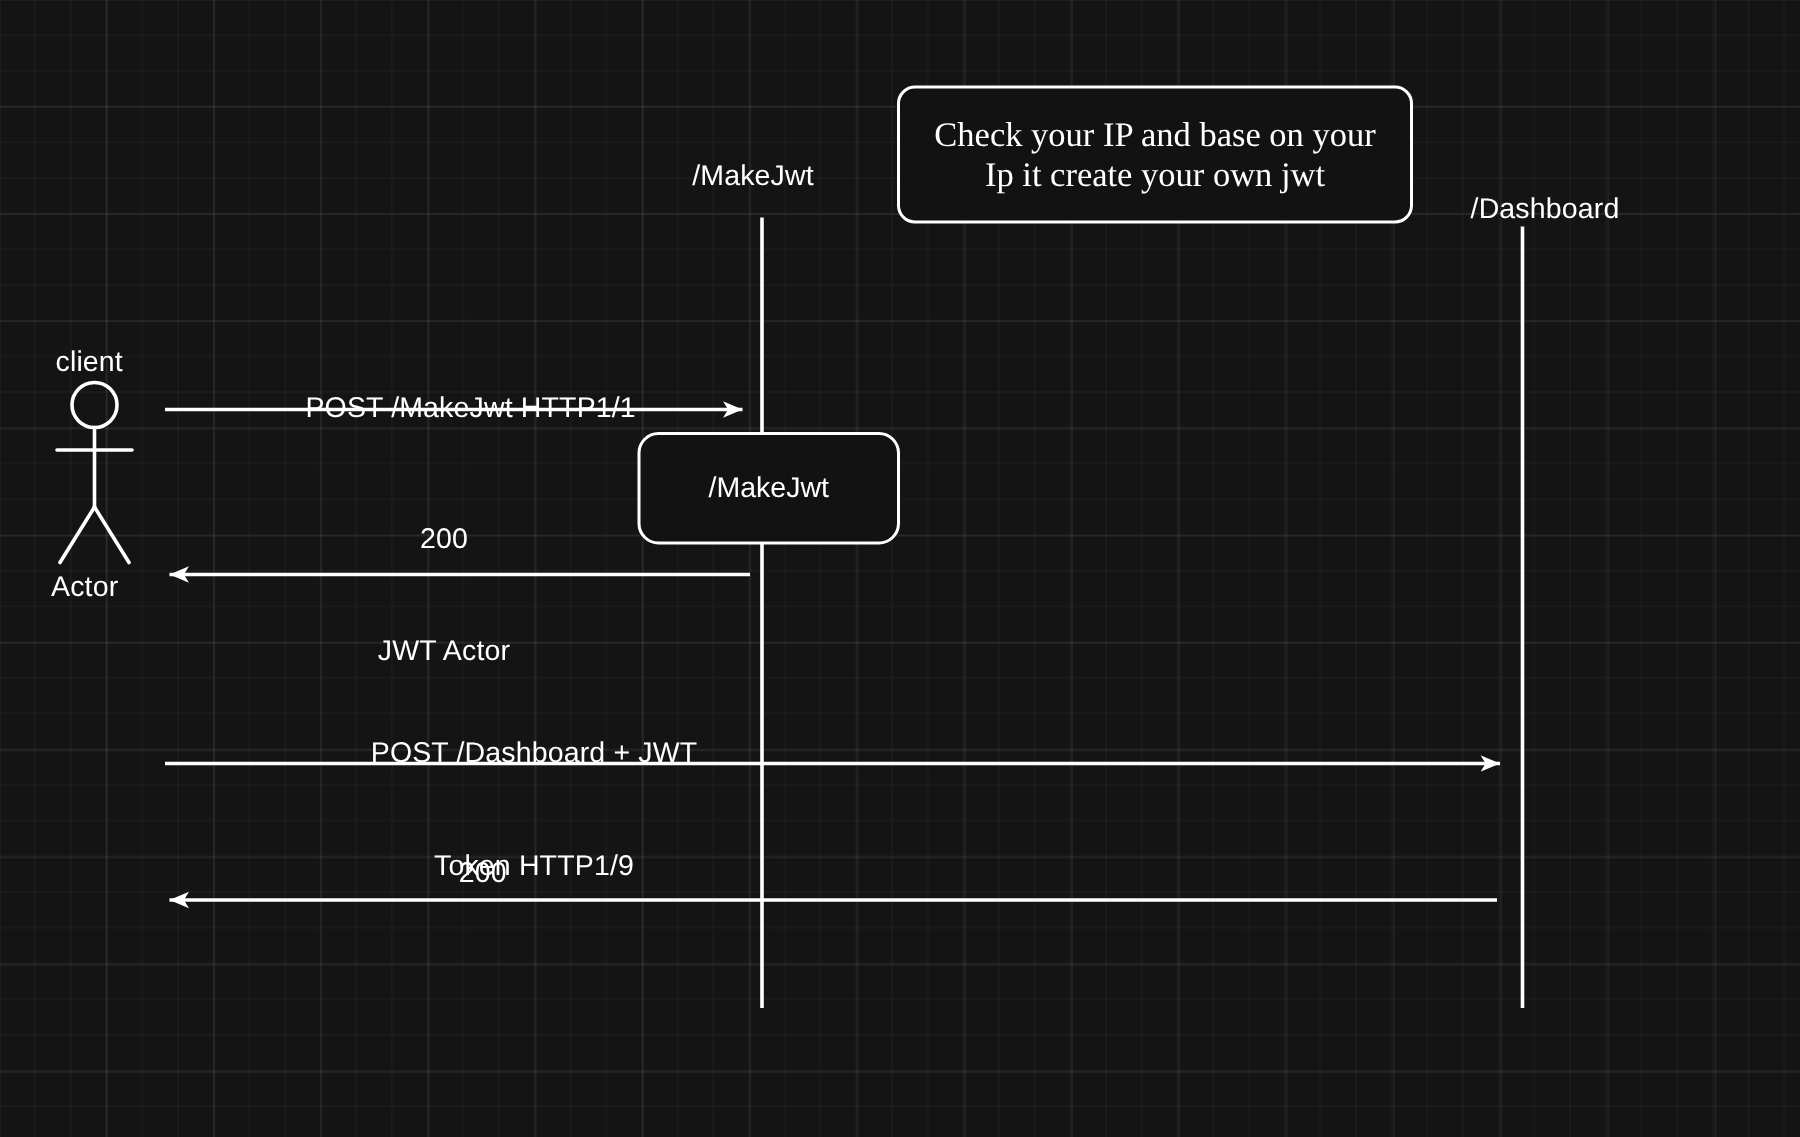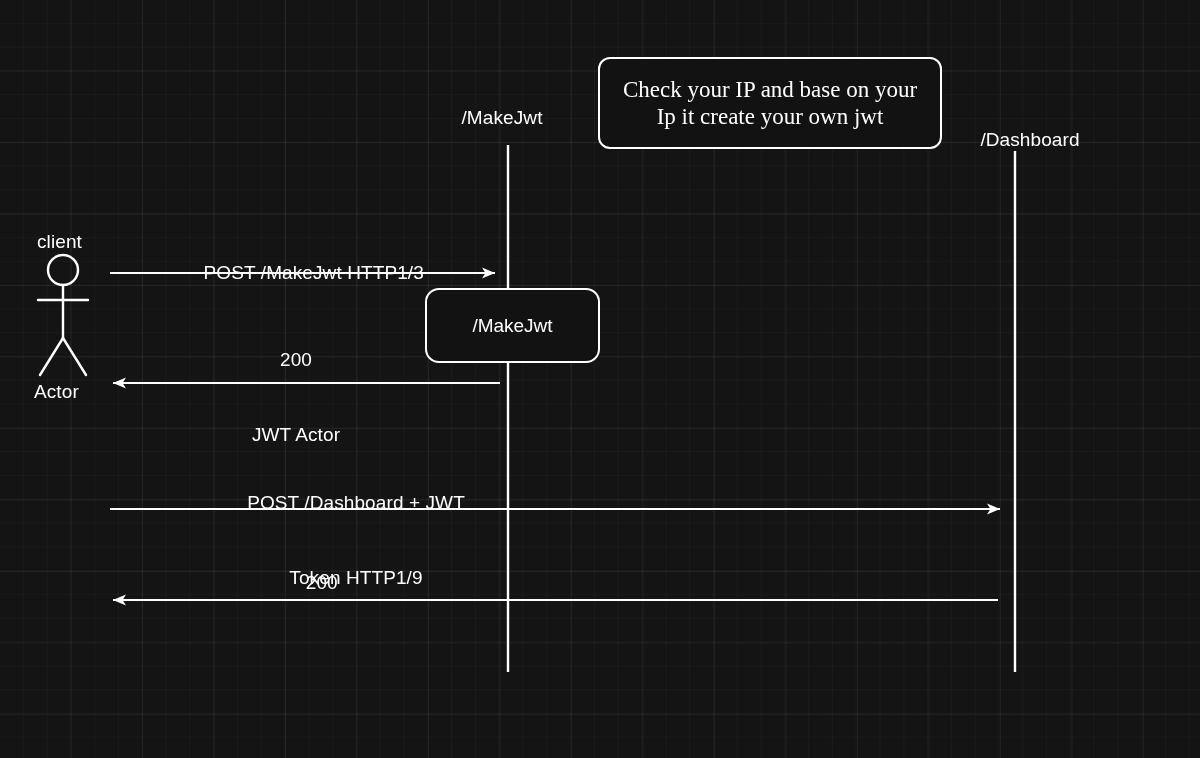--- a/index.html
+++ b/index.html
@@ -129,21 +129,21 @@
       <div>Check your IP and base on your</div>
       <div>Ip it create your own jwt</div>
     </div>
   </div>
 
   <div class="act-box" style="left:425px; top:288px; width:175px; height:75px;">
     <span>/MakeJwt</span>
   </div>
 
   <div class="lbl center" style="left:303px; top:235px;">
-    <span>POST /MakeJwt HTTP1/3</span>
+    <span>POST /MakeJwt HTTP1/1</span>
   </div>
 
   <div class="lbl center" style="left:296px; top:297px;">
     <div>200</div>
     <div>JWT Actor</div>
   </div>
 
   <div class="lbl center" style="left:308px; top:440px;margin-left:48px;">
     <div>POST /Dashboard + JWT</div>
     <div>Token HTTP1/9</div>

